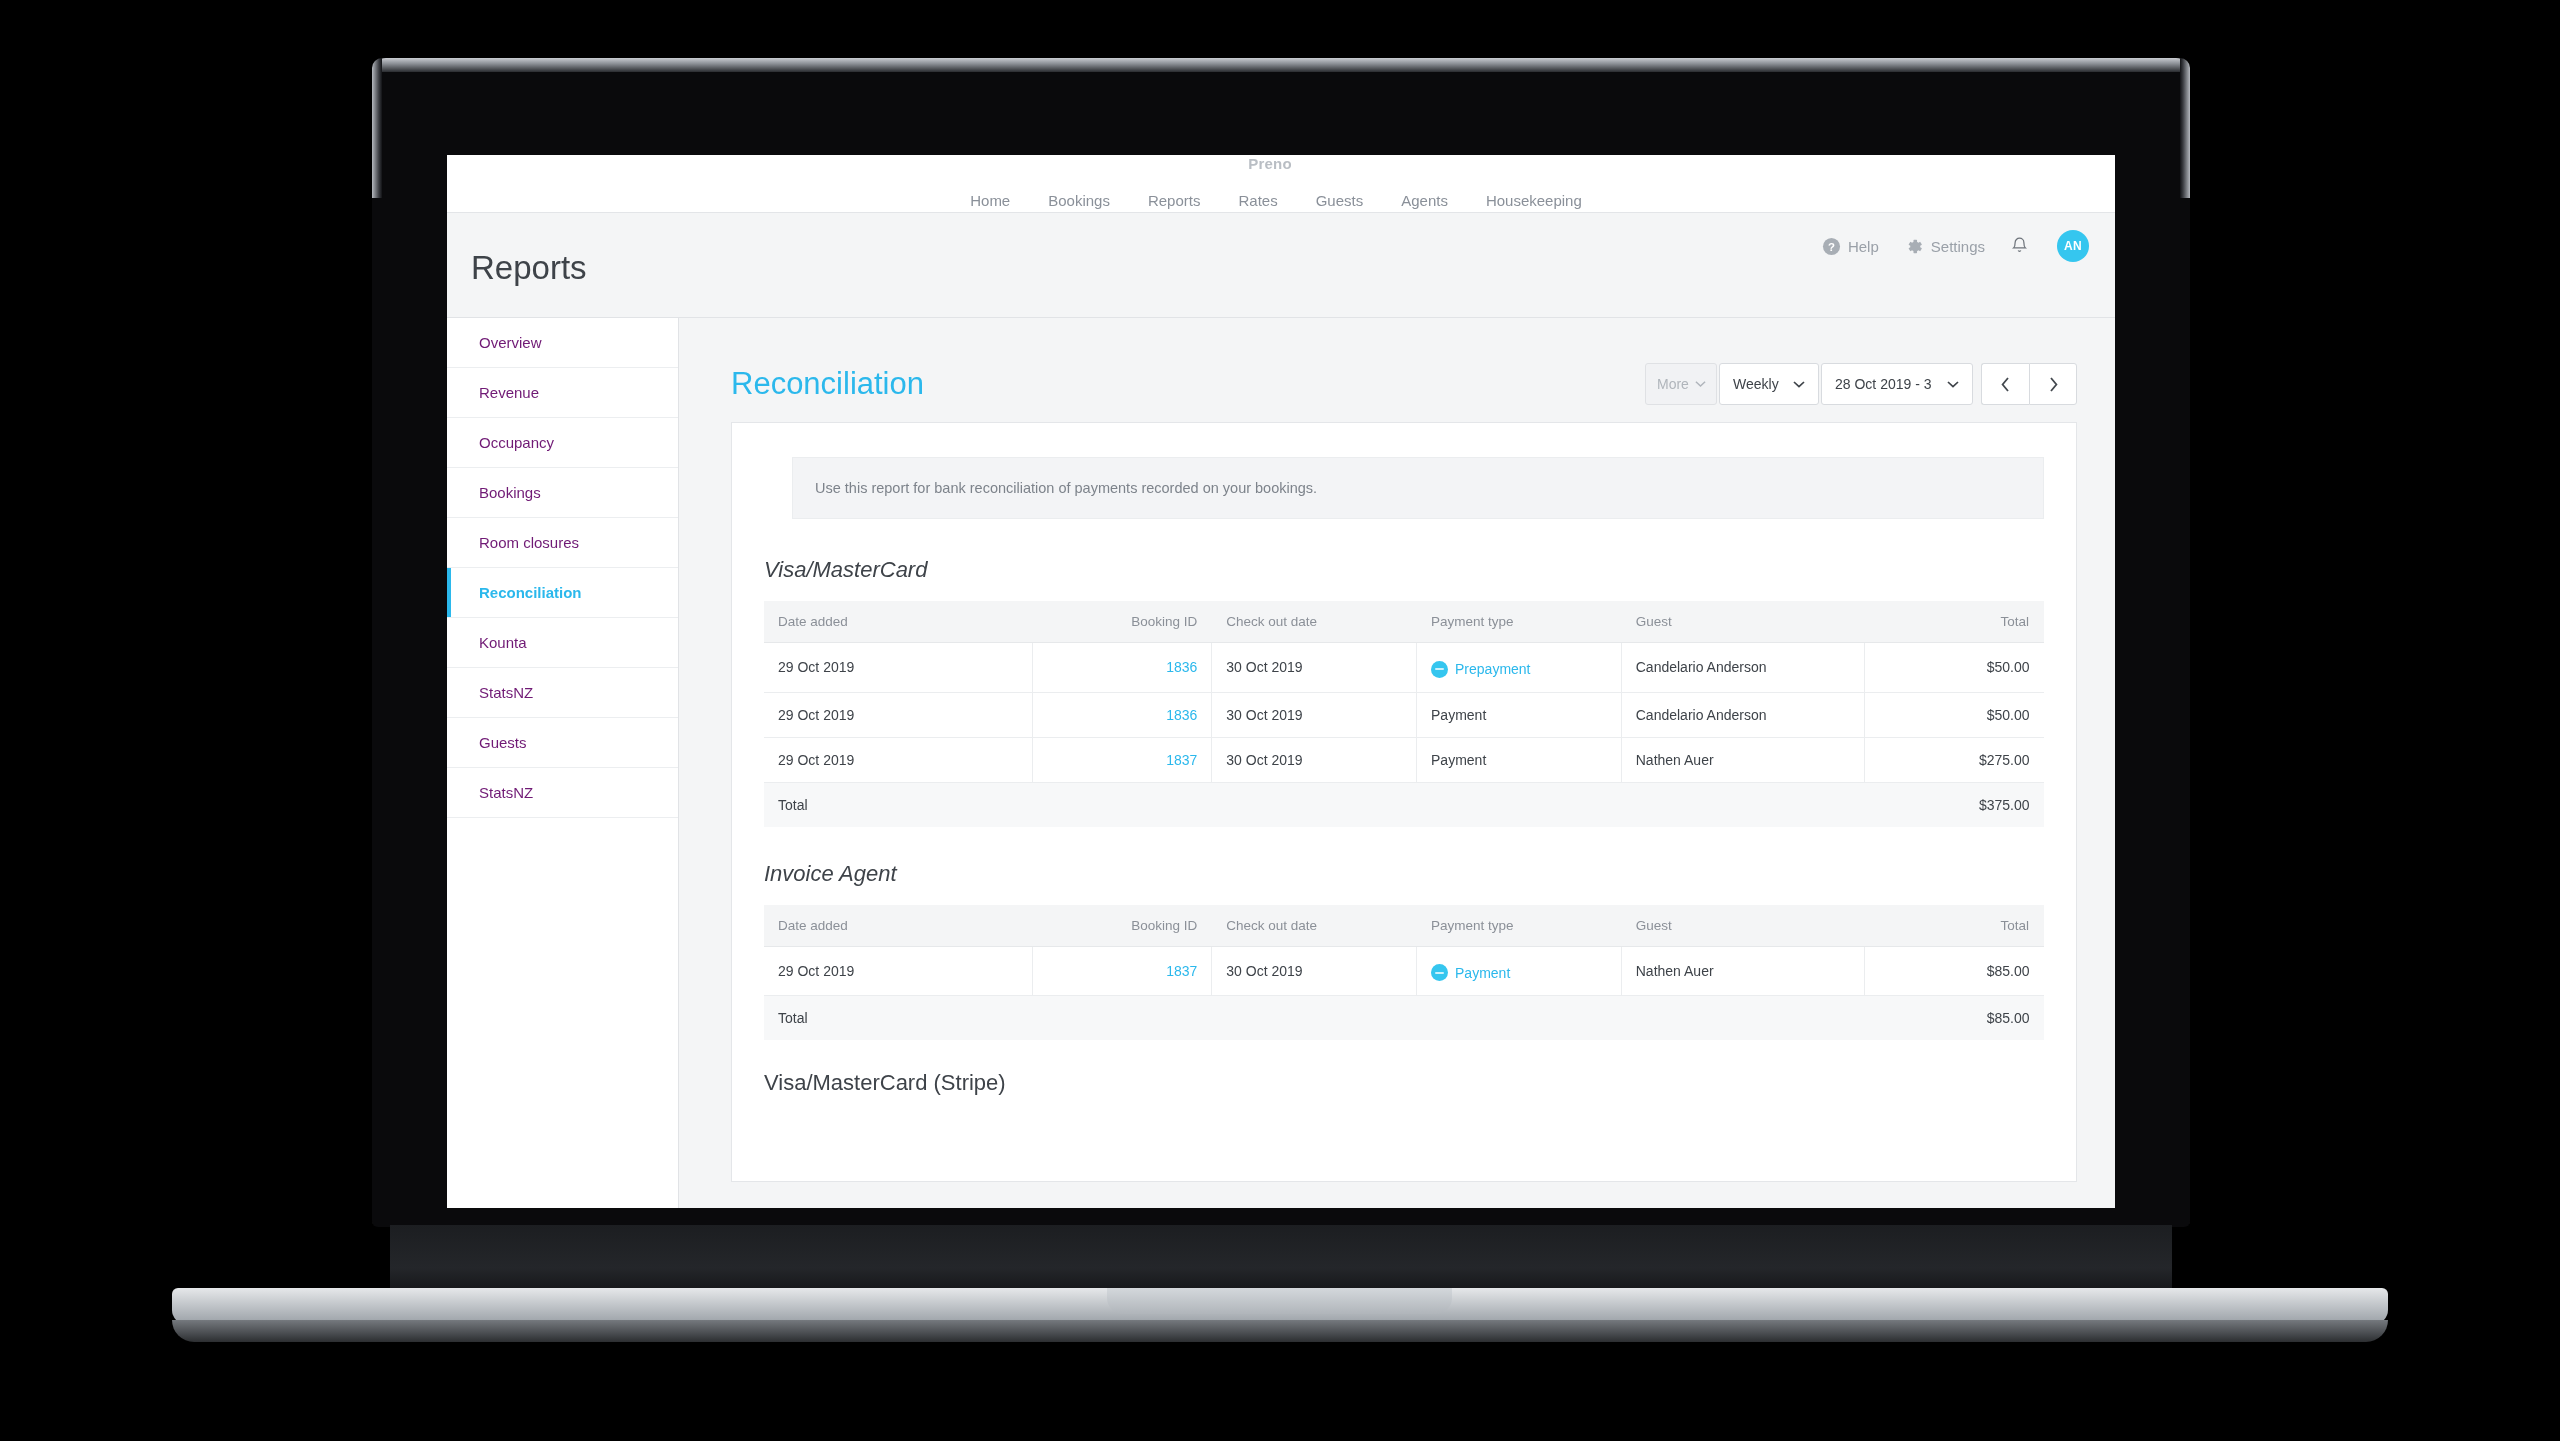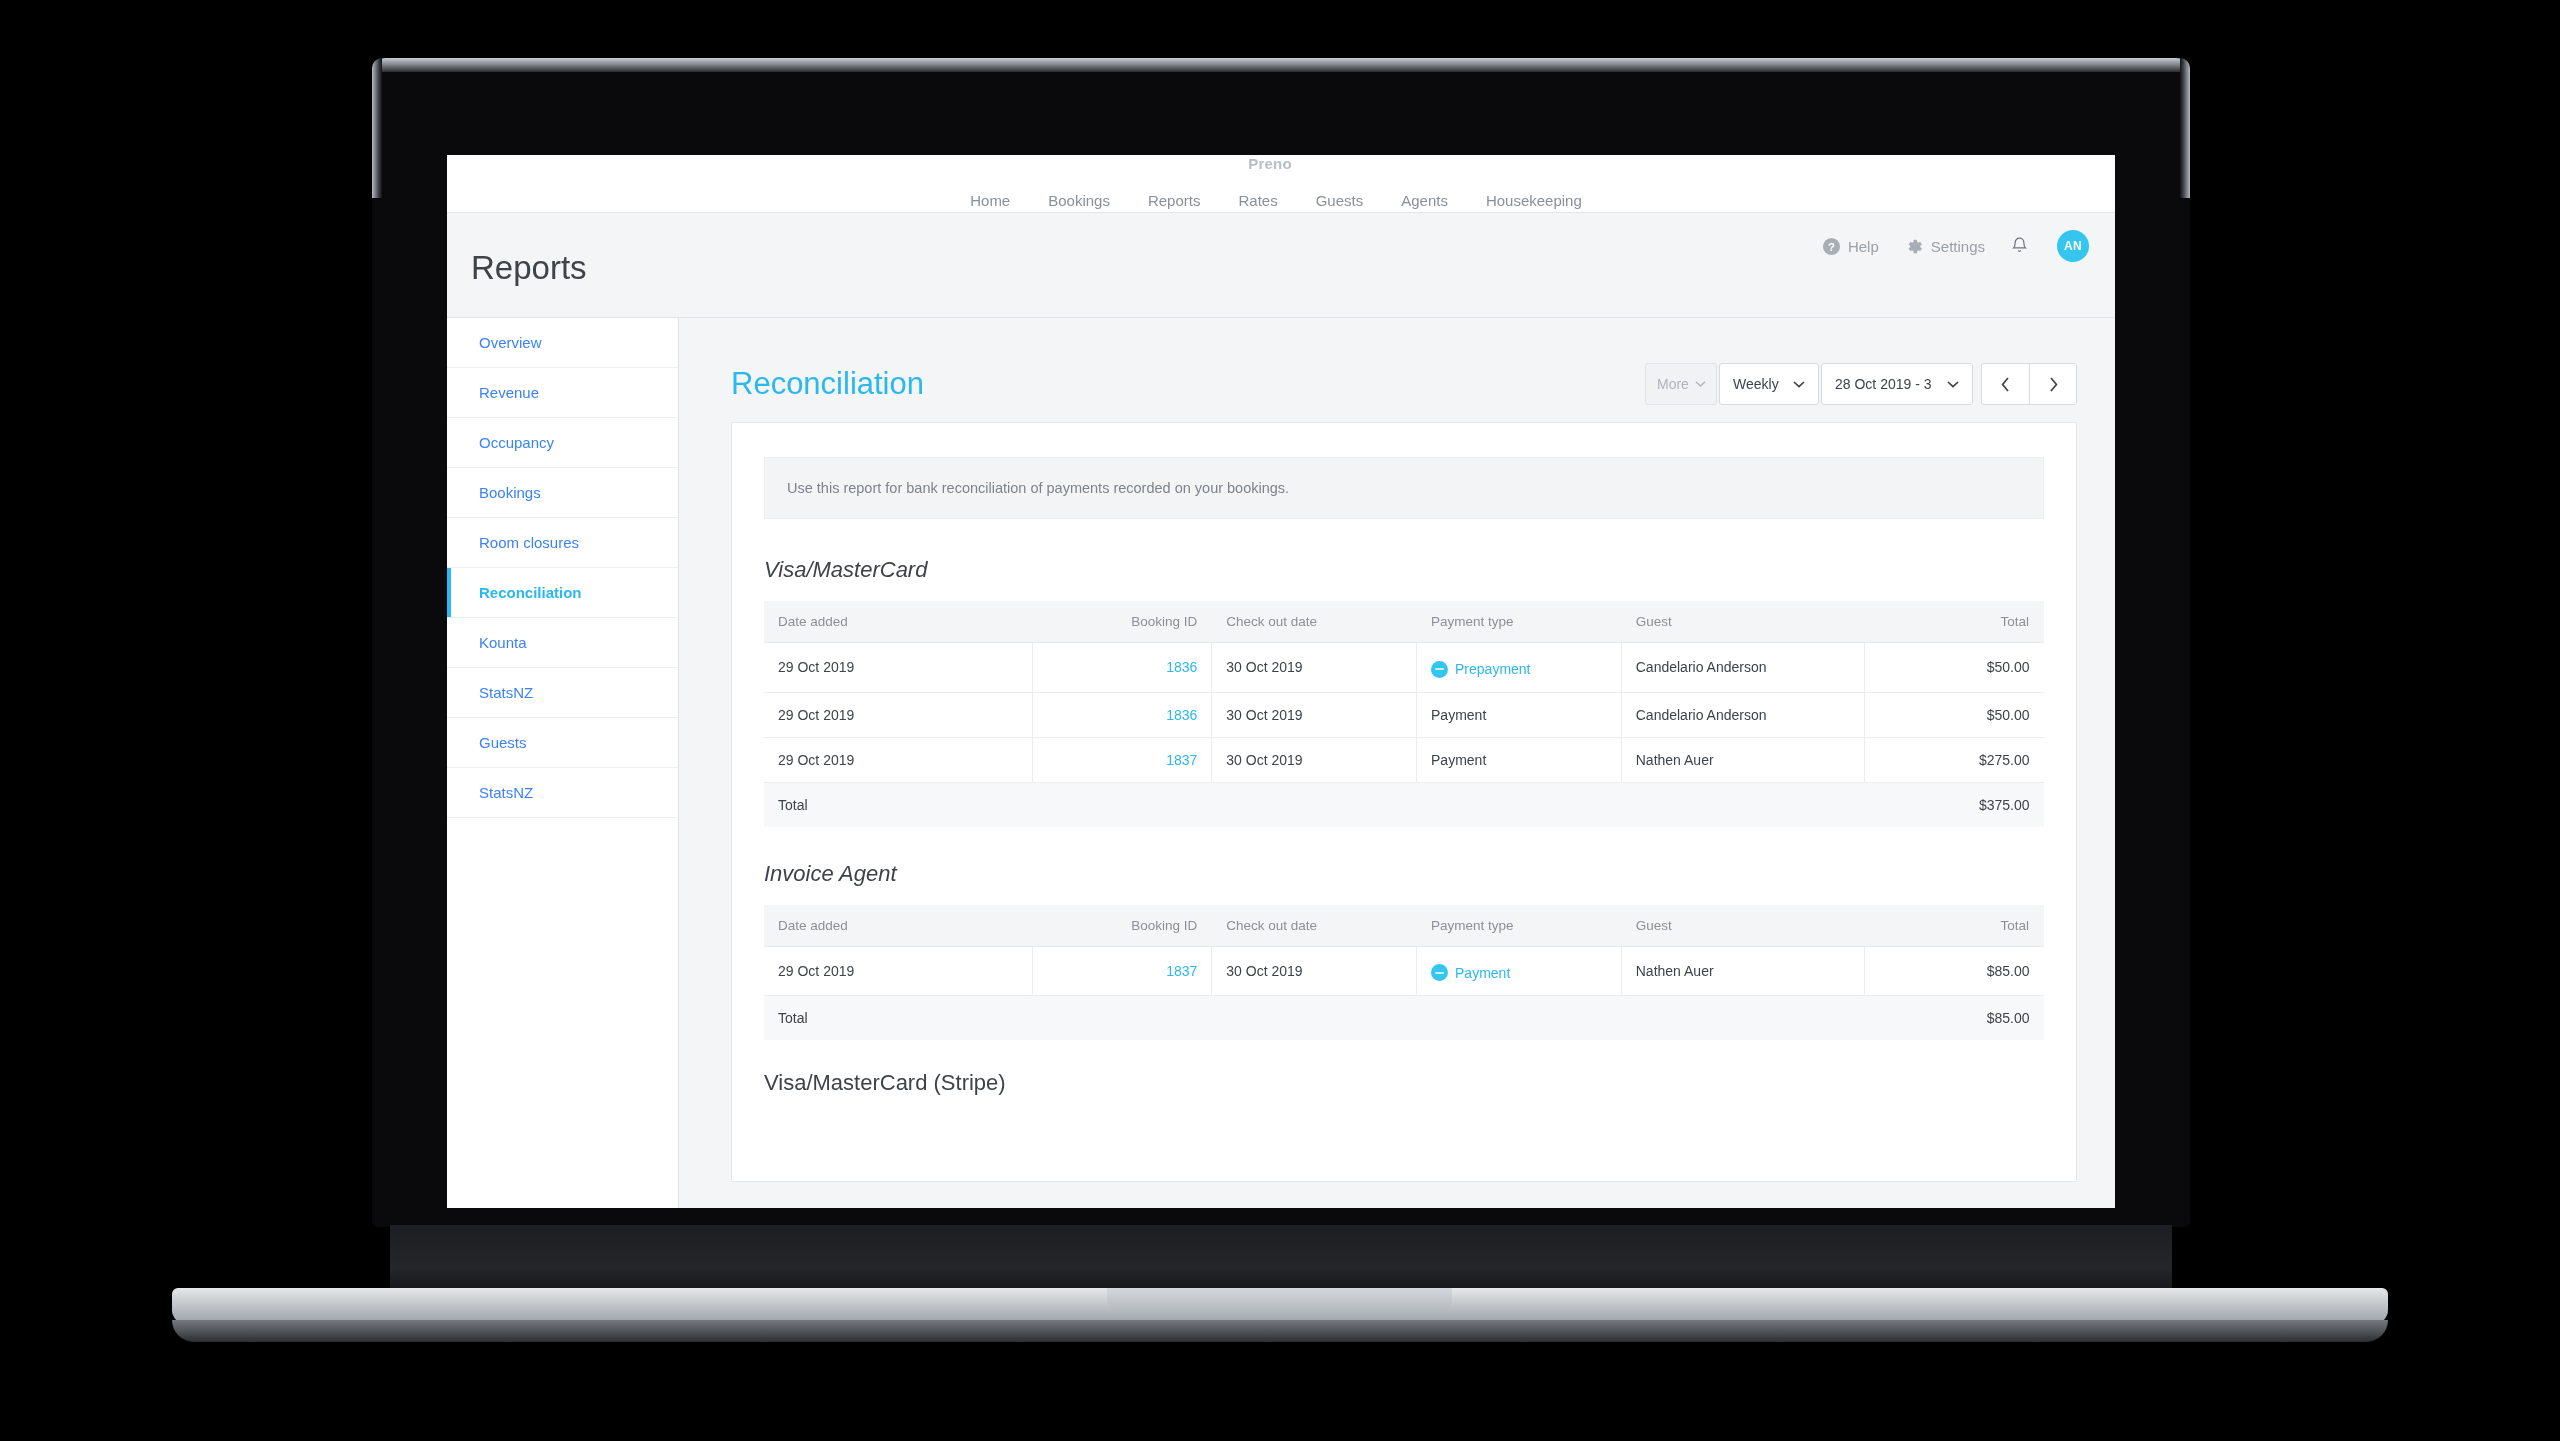--- a/index.html
+++ b/index.html
@@ -137,21 +137,21 @@
 
   
   .sidebar {
     width: 232px; flex: 0 0 232px;
     background: #ffffff;
     border-right: 1px solid #e1e3e6;
   }
   .side-item {
     height: 50px; display: flex; align-items: center;
     padding-left: 32px;
-    font-size: 15px; color: #3b82f6;
+    font-size: 15px; color: #701a75;
     border-bottom: 1px solid #eceef0;
     cursor: pointer; position: relative;
   }
   .side-item.active { color: #2bb8ec; font-weight: 700; }
   .side-item.active::before {
     content: ""; position: absolute; left: 0; top: 0;
     width: 4px; height: 100%; background: #2bb8ec;
   }
 
   
@@ -192,20 +192,21 @@
     background: #ffffff;
     border: 1px solid #e4e6e9;
     margin: 8px 38px 0 52px;
     padding: 34px 32px 40px 32px;
     height: 760px; overflow: hidden;
   }
   .notice {
     background: #f3f4f6; border: 1px solid #ebedef;
     padding: 22px 22px; color: #7d838b; font-size: 14.5px;
     margin-bottom: 38px;
+    margin-left: 28px;
   }
   .sect-title {
     font-size: 22px; color: #3e4349; font-weight: 400;
     margin: 0 0 18px 0;
     font-style: italic;
   }
   table.rep { width: 100%; border-collapse: collapse; font-size: 14px; }
   table.rep thead th {
     background: #f4f5f6; color: #8b9098; font-weight: 400;
     font-size: 13.5px; text-align: left;

